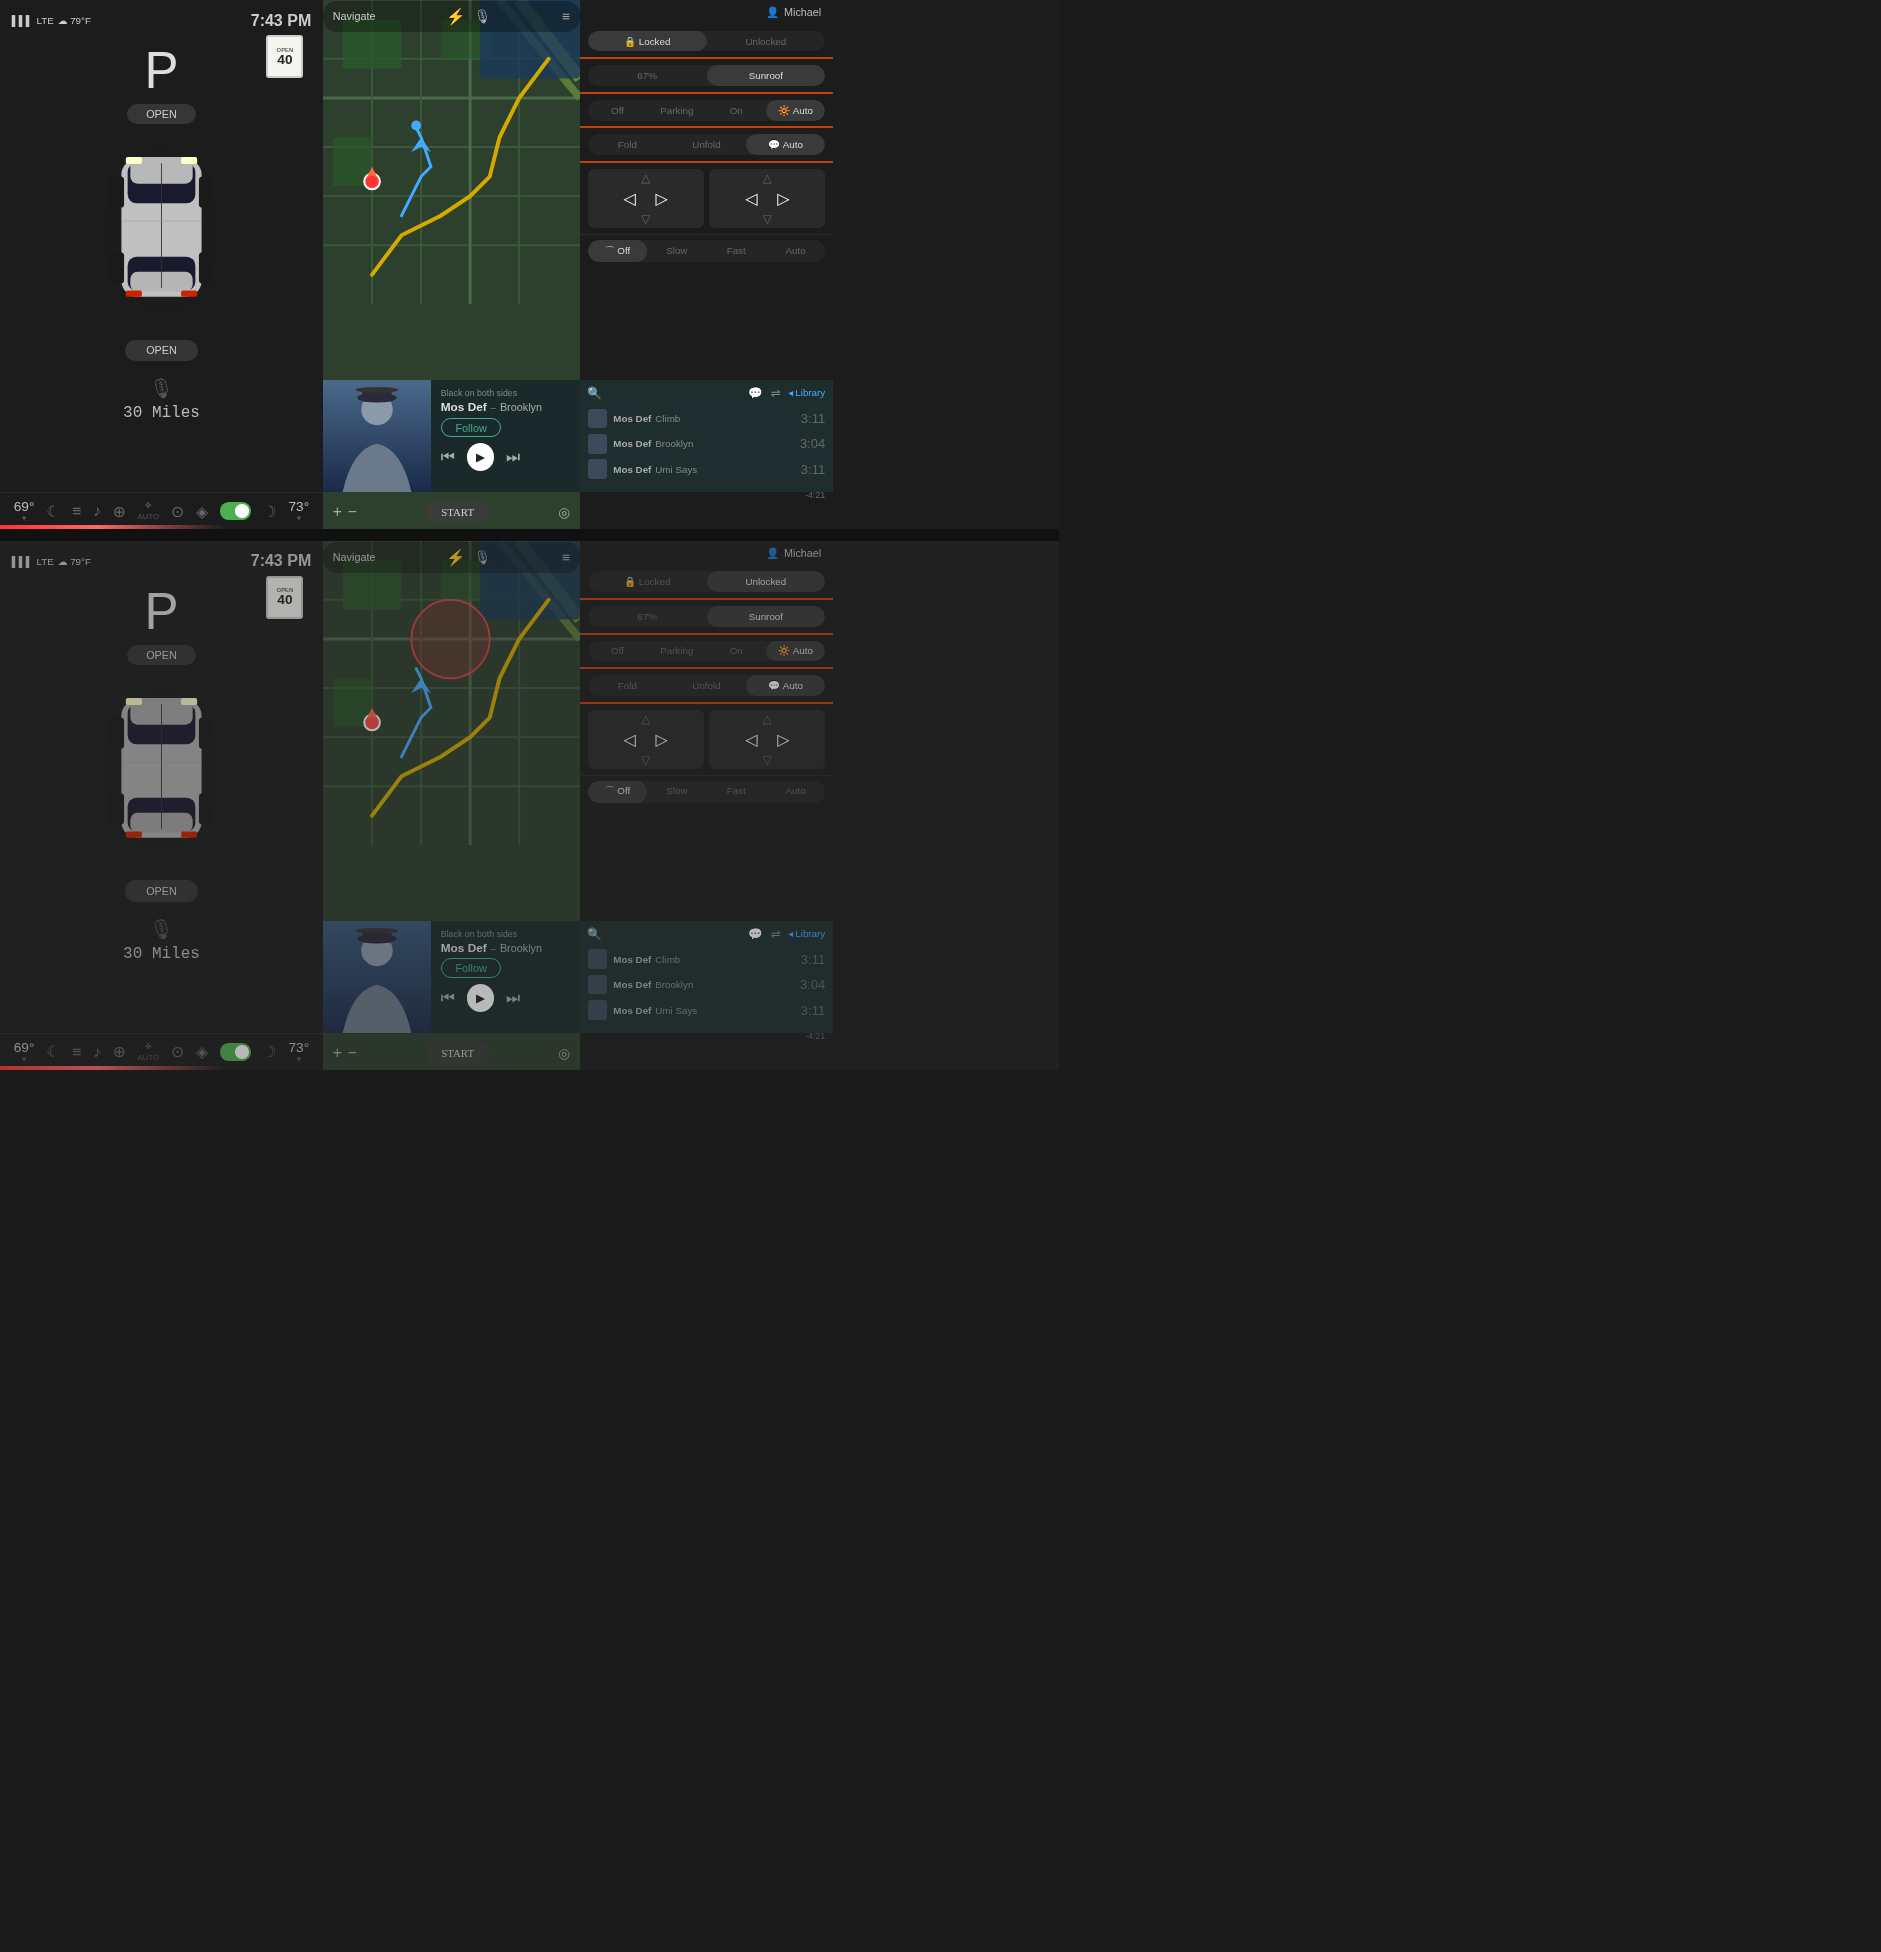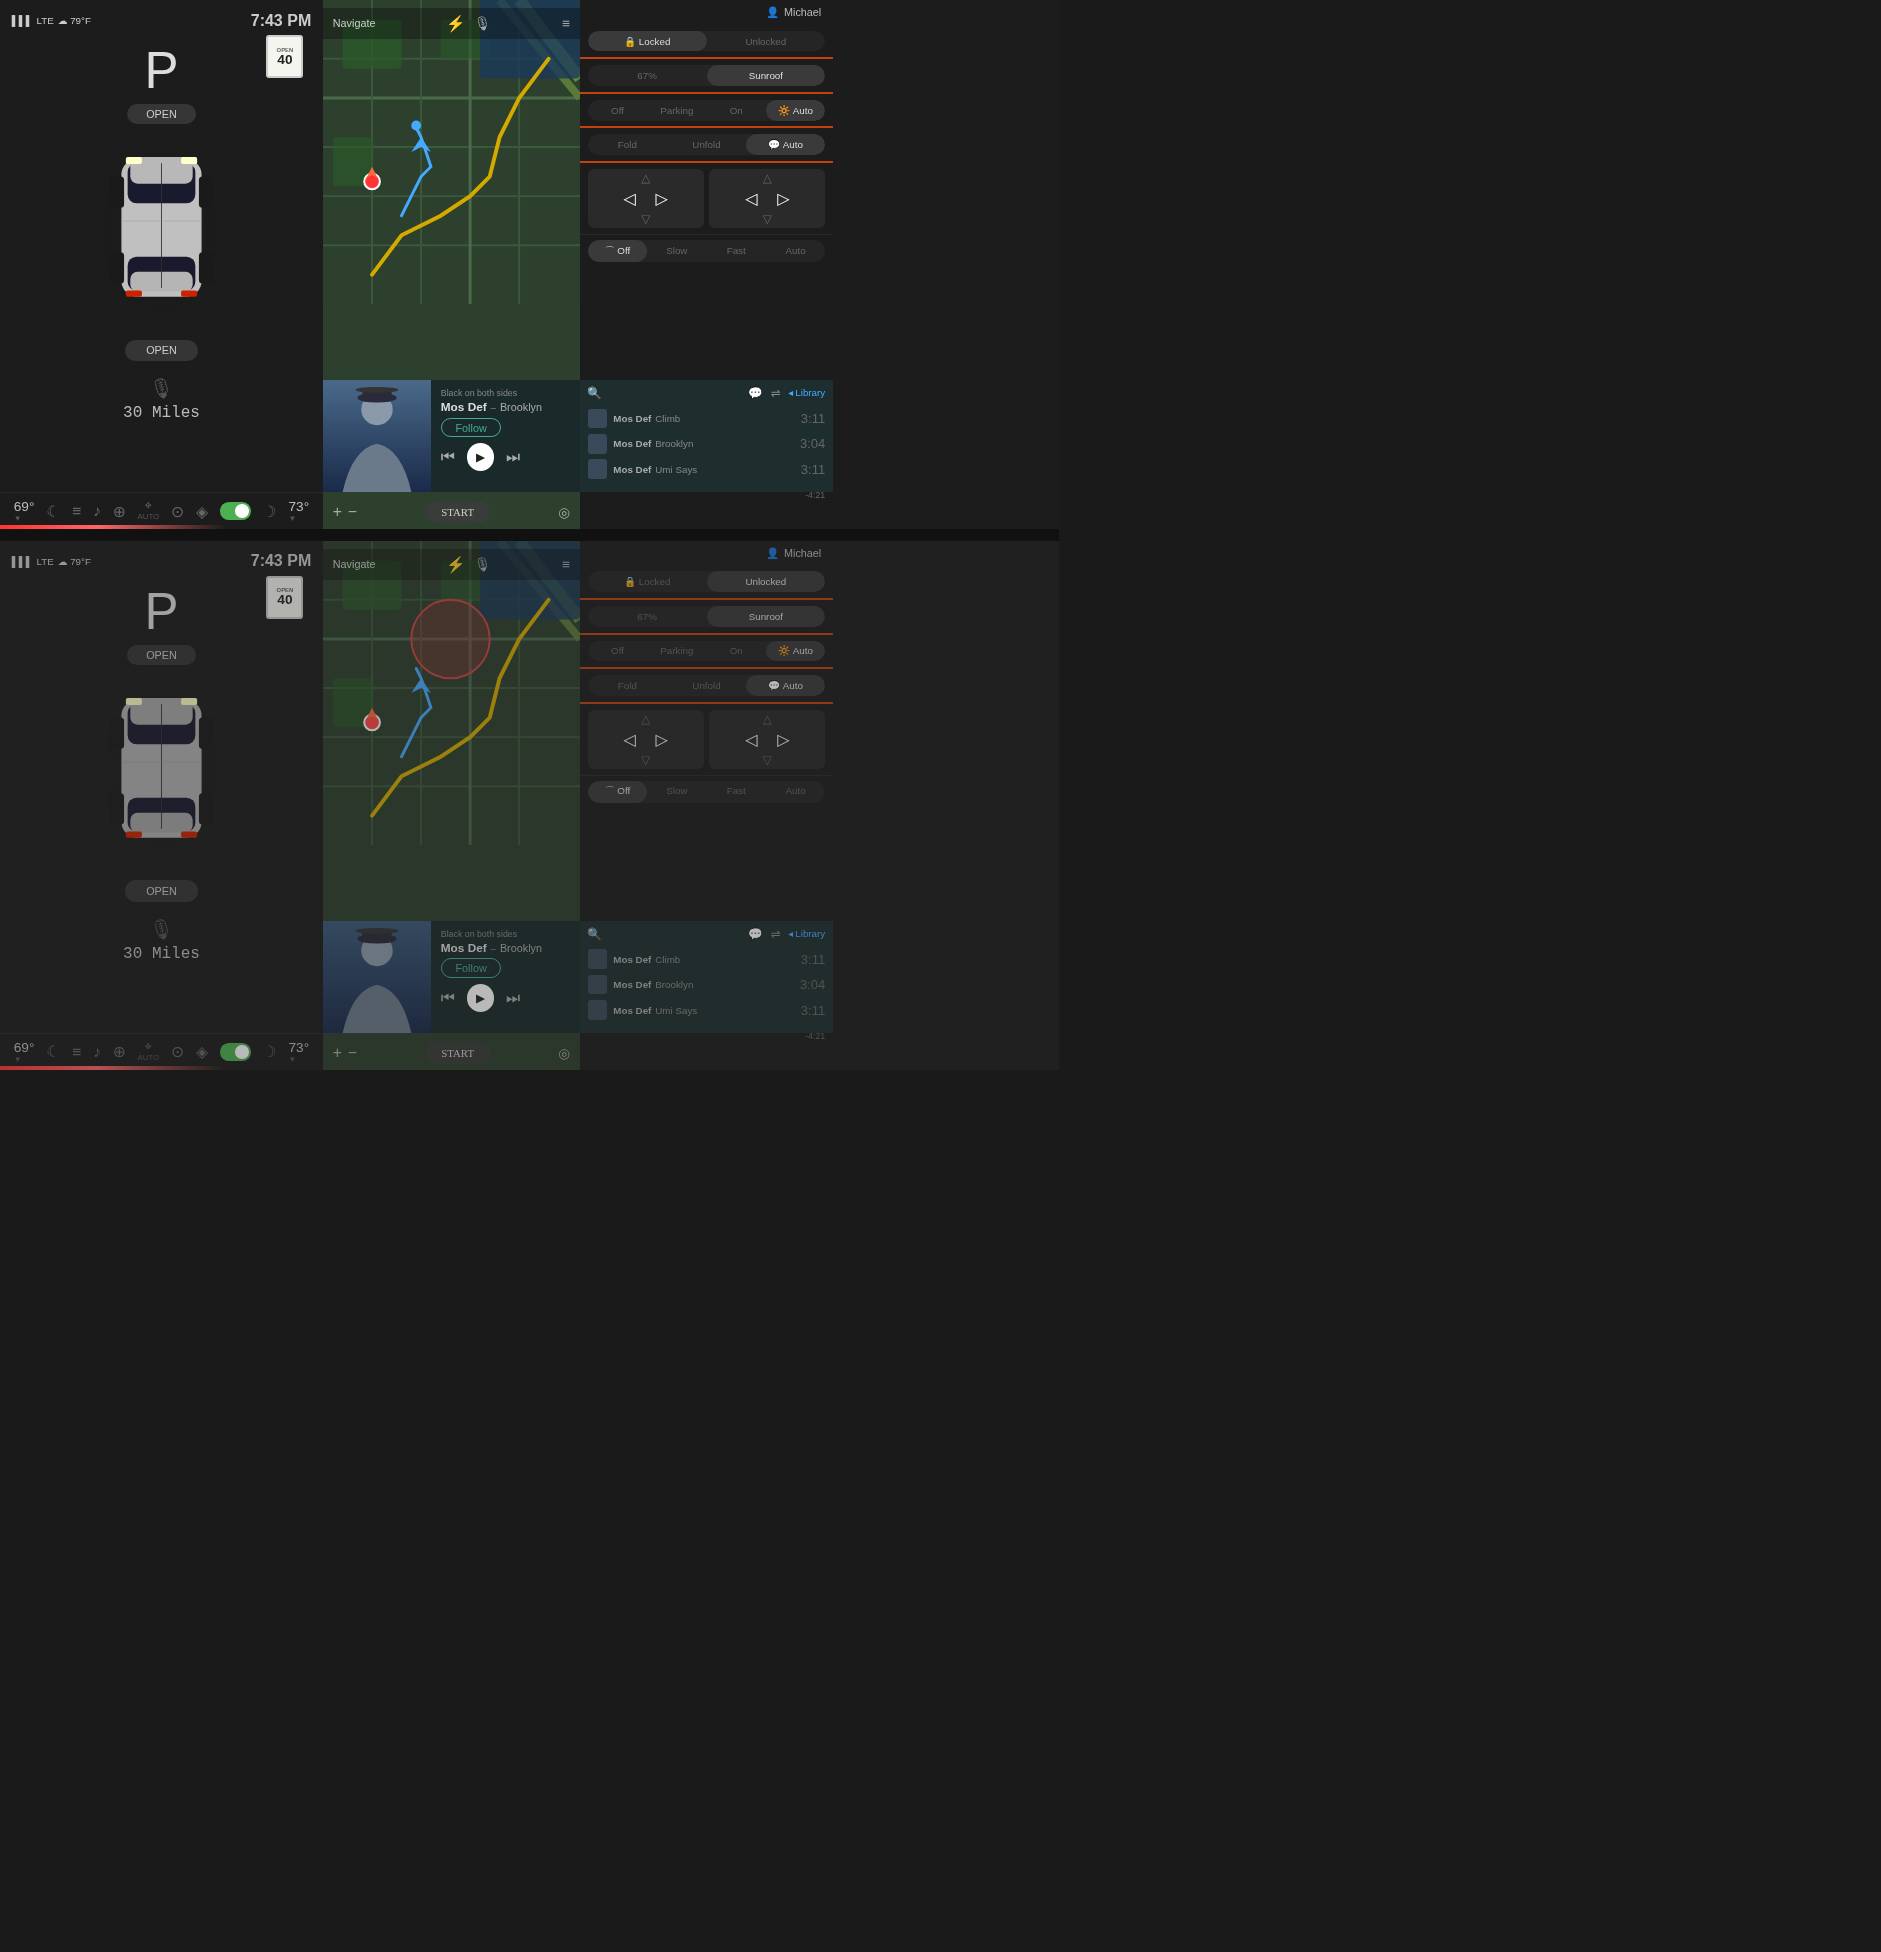--- a/index.html
+++ b/index.html
@@ -137,21 +137,21 @@
       font-size: 15.7px;
       color: #666;
       cursor: pointer;
       display: flex;
       flex-direction: column;
       align-items: center;
       gap: 2px;
     }
 
     .bottom-icon span { font-size: 7.8px; color: #555; }
-    .bottom-temp { font-size: 13.7px; color: #bbb; display: flex; flex-direction: column; align-items: flex-start; }
+    .bottom-temp { font-size: 13.7px; color: #bbb; display: flex; flex-direction: column; align-items: center; }
     .temp-arrow { font-size: 7.8px; color: #555; }
 
     .toggle-pill {
       width: 31px;
       height: 17.6px;
       background: #4CAF50;
       border-radius: 8.8px;
       position: relative;
     }
     .toggle-pill::after {
@@ -171,28 +171,29 @@
       height: 100%;
       background: #2a3a2a;
       position: relative;
       overflow: hidden;
       display: flex;
       flex-direction: column;
     }
 
     .map-header {
       position: absolute;
-      top: 8px;
+      top: 1px;
       width: 100%;
       display: flex;
       justify-content: space-between;
       align-items: center;
       padding: 5.9px 9.8px;
       z-index: 10;
       background: rgba(0,0,0,0.3);
+      border-radius: 14px;
     }
 
     .map-navigate { font-size: 10.8px; color: #ccc; }
     .map-icons { display: flex; gap: 7.8px; font-size: 13.7px; color: #aaa; }
 
     .map-area {
       flex: 1;
       background: #2d3f2d;
       position: relative;
       overflow: hidden;

